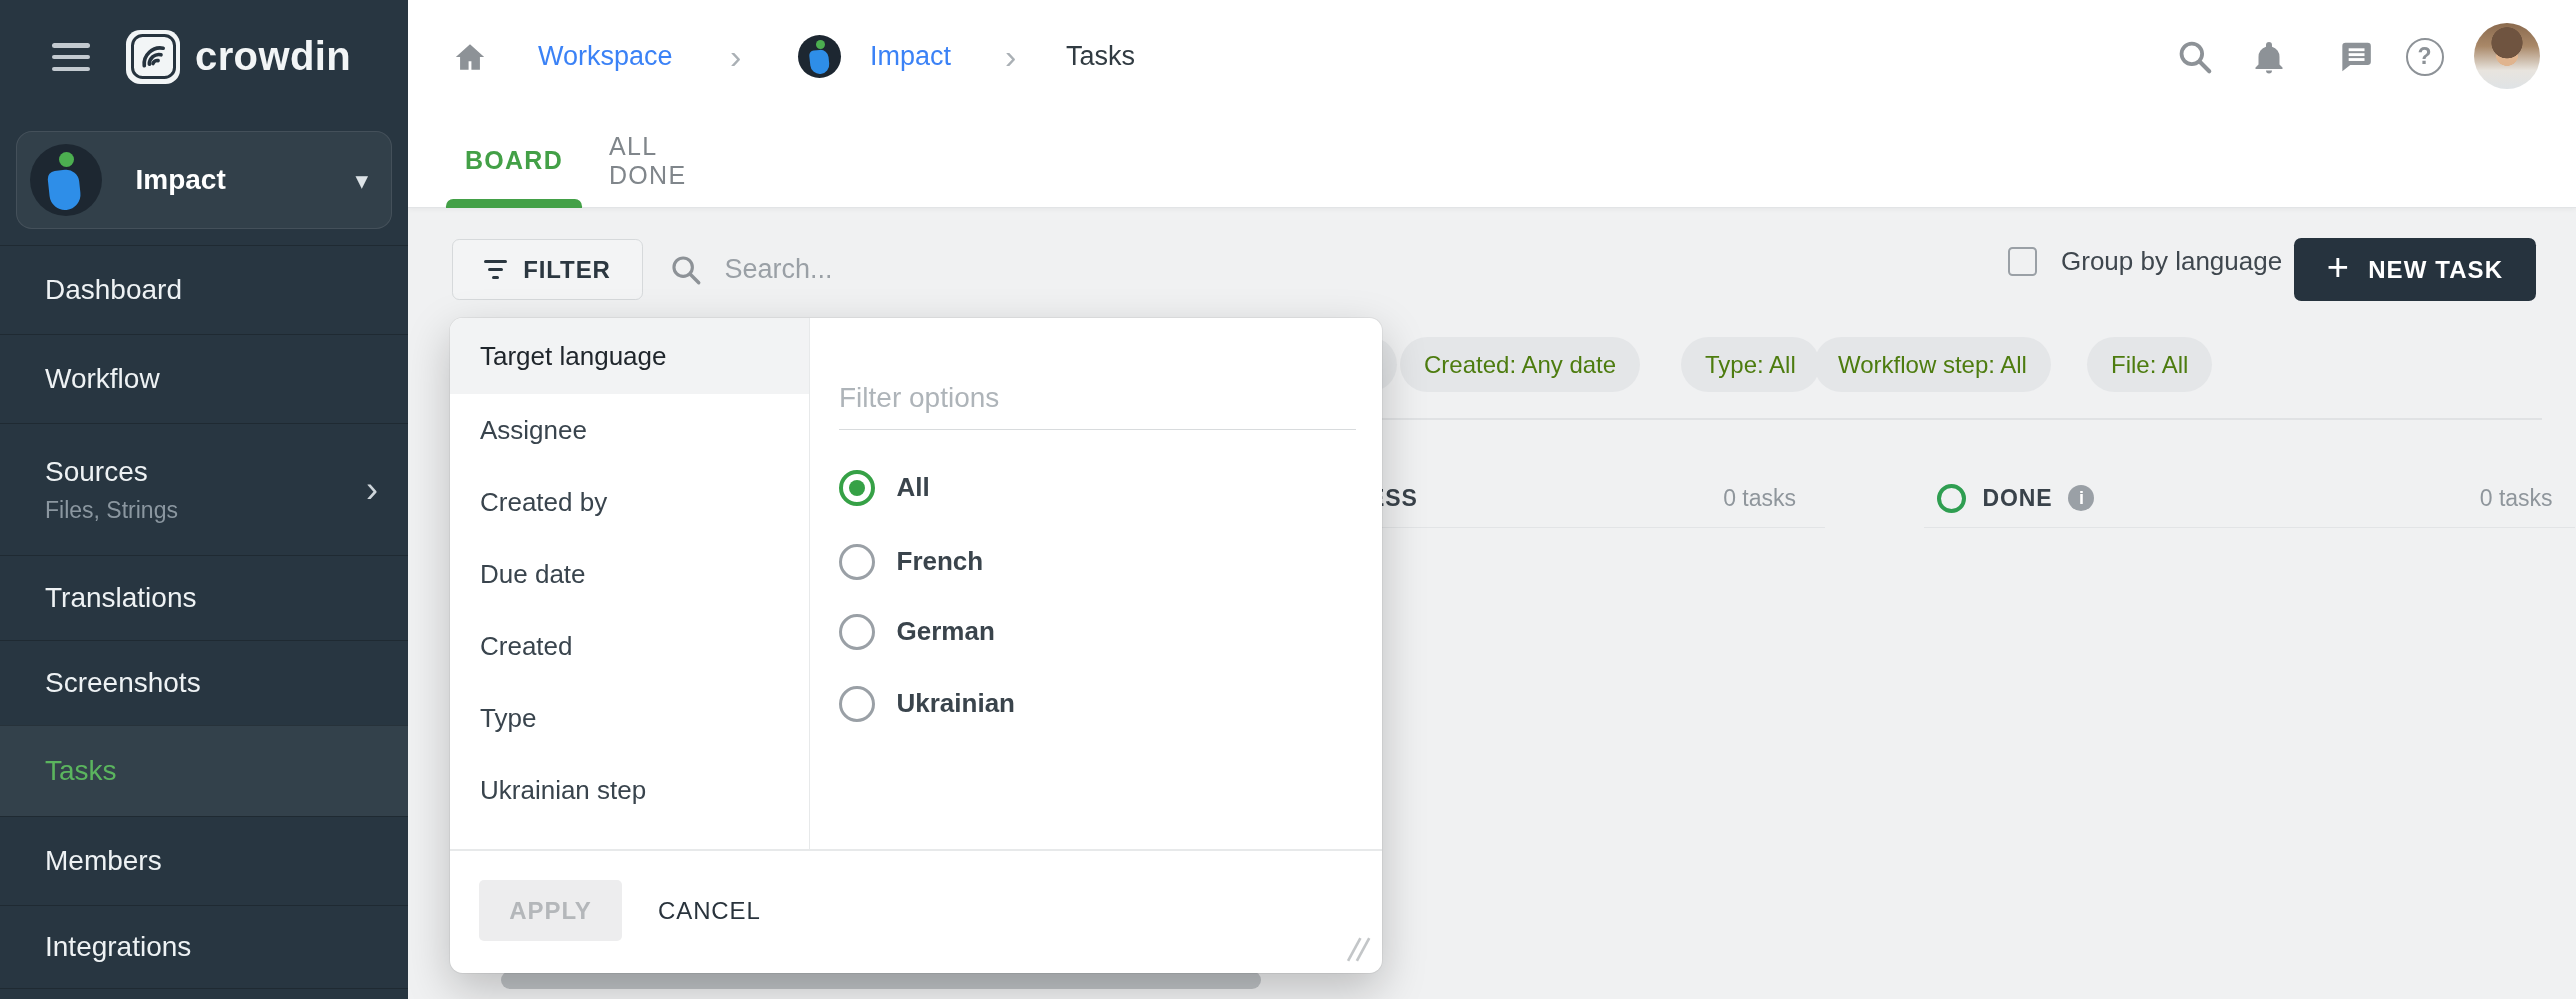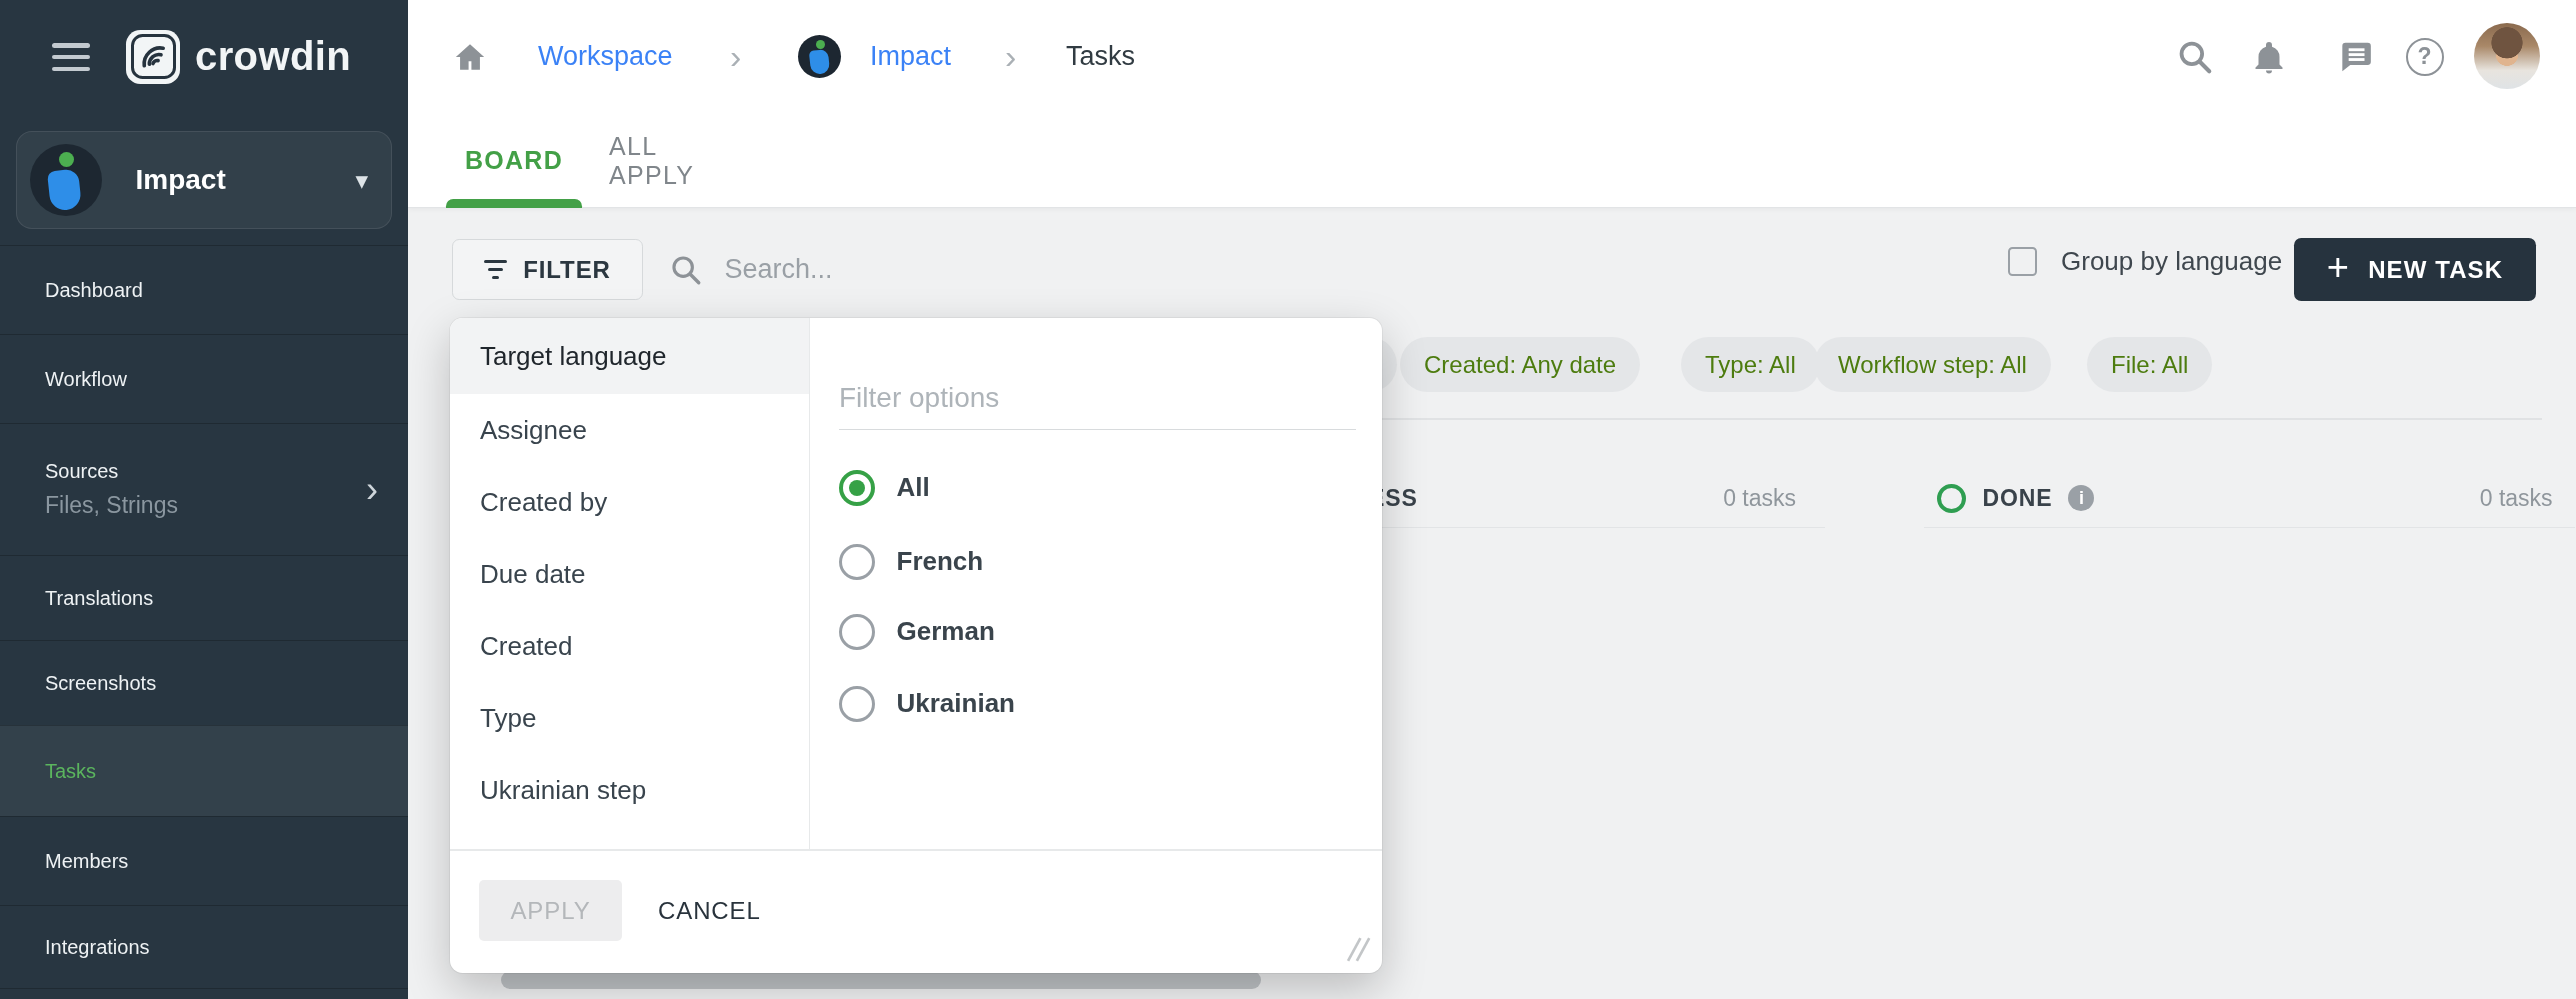--- a/index.html
+++ b/index.html
@@ -19,21 +19,21 @@
   .project-card { position:absolute; left:16px; top:131px; width:376px; height:98px; border-radius:16px; background:rgba(255,255,255,.05); border:0.9px solid rgba(255,255,255,.09); display:flex; align-items:center; cursor:pointer; }
   .project-avatar { position:relative; width:72px; height:72px; border-radius:50%; background:#1d2731; margin-left:12.5px; flex:none; }
   .pa-dot { position:absolute; left:29.5px; top:8px; width:15px; height:15px; border-radius:50%; background:#4caf50; }
   .pa-drop { position:absolute; left:19.7px; top:26px; width:31px; height:40px; background:#2e8ee8; border-radius:9px 15px 18px 18px; transform:rotate(-6deg); }
   .project-name { margin-left:34px; font-size:28px; font-weight:600; color:#fff; }
   .project-caret { position:absolute; right:23px; top:50%; transform:translateY(-50%); color:#dde3e7; font-size:25px; }
 
   .nav { position:absolute; left:0; top:245px; width:408px; }
   .nav-item { position:relative; border-top:0.9px solid rgba(0,0,0,.22); padding-left:45px; display:flex; flex-direction:column; justify-content:center; cursor:pointer; }
   .nav-item:last-child { border-bottom:0.9px solid rgba(0,0,0,.22); }
-  .nav-label { font-size:20px; font-weight:500; color:#eef2f4; }
+  .nav-label { font-size:28px; font-weight:500; color:#eef2f4; }
   .nav-sub { font-size:23px; color:#8b97a0; margin-top:9px; }
   .nav-item.active { background:rgba(255,255,255,.055); }
   .nav-item.active .nav-label { color:#5bb55e; }
   .nav-chevron { position:absolute; right:30px; top:50%; transform:translateY(-50%); color:#cfd6db; font-size:36px; font-weight:400; line-height:1; }
 
   
   .header { position:absolute; left:408px; top:0; width:2168px; height:208px; background:#fff; border-bottom:0.9px solid #e2e4e6; box-shadow:0 1.8px 5.4px rgba(0,0,0,.05); z-index:20; }
   .bc-el { position:absolute; top:0; height:113px; display:flex; align-items:center; }
   .bc-text { font-size:27px; color:#3b82f6; }
   .bc-sep { font-size:34px; color:#aab0b5; font-weight:400; }
@@ -92,21 +92,21 @@
   .cat.selected { height:76px; background:#f2f3f4; border-radius:12.5px 0 0 0; color:#20262c; }
   .panel-right { position:absolute; left:360px; top:0; width:572px; height:531px; }
   .filter-input { position:absolute; left:29px; top:49px; width:517px; height:63px; border:none; border-bottom:1.8px solid #d8dbdd; font-size:28px; color:#3c4043; outline:none; background:transparent; font-family:inherit; }
   .filter-input::placeholder { color:#aeb4b9; }
   .option { position:absolute; left:29px; height:39px; display:flex; align-items:center; gap:21.5px; cursor:pointer;font-weight:bold; }
   .radio { position:relative; width:36px; height:36px; border-radius:50%; border:3.6px solid #9aa0a6; flex:none; }
   .option.selected .radio { border-color:#36a146; border-width:4.5px; }
   .option.selected .radio::after { content:""; position:absolute; left:50%; top:50%; transform:translate(-50%,-50%); width:16px; height:16px; border-radius:50%; background:#36a146; }
   .option-label { font-size:26px; color:#3a444c; }
   .panel-footer-divider { position:absolute; left:0; top:531px; width:100%; height:1.8px; background:#e7e9ea; }
-  .apply-btn { position:absolute; left:29px; top:562px; width:143px; height:61px; border-radius:5px; background:#ededee; color:#b4b7ba; font-size:24px; font-weight:400; letter-spacing:0.9px; border:none; display:flex; align-items:center; justify-content:center; font-family:inherit; }
+  .apply-btn { position:absolute; left:29px; top:562px; width:143px; height:61px; border-radius:5px; background:#ededee; color:#b4b7ba; font-size:24px; font-weight:700; letter-spacing:0.9px; border:none; display:flex; align-items:center; justify-content:center; font-family:inherit; }
   .cancel-btn { position:absolute; left:208px; top:562px; height:61px; display:flex; align-items:center; font-size:24px; font-weight:400; letter-spacing:0.9px; color:#29333c; cursor:pointer; }
   .resize-handle { position:absolute; right:10.7px; bottom:7.2px; cursor:nwse-resize; }
 </style>
 </head>
 <body>
 
 <div id="app">
 
   <div class="sidebar">
     <div class="hamburger">
@@ -217,21 +217,21 @@
     </div>
     <div class="icon-btn" style="left:1993px">
       <span class="help-circle">?</span>
     </div>
     <div class="avatar"></div>
 
     <div class="tab active" style="left:38px;width:136px">
       <span>BOARD</span>
     </div>
     <div class="tab" style="left:201px;width:127px">
-      <span>ALL APPLY</span>
+      <span>ALL DONE</span>
     </div>
     <div class="tab-underline"></div>
   </div>
 
   <div class="filter-btn">
     <span class="filter-icon">
         <i class="fi-1"></i>
         <i class="fi-2"></i>
         <i class="fi-3"></i>
       </span>

